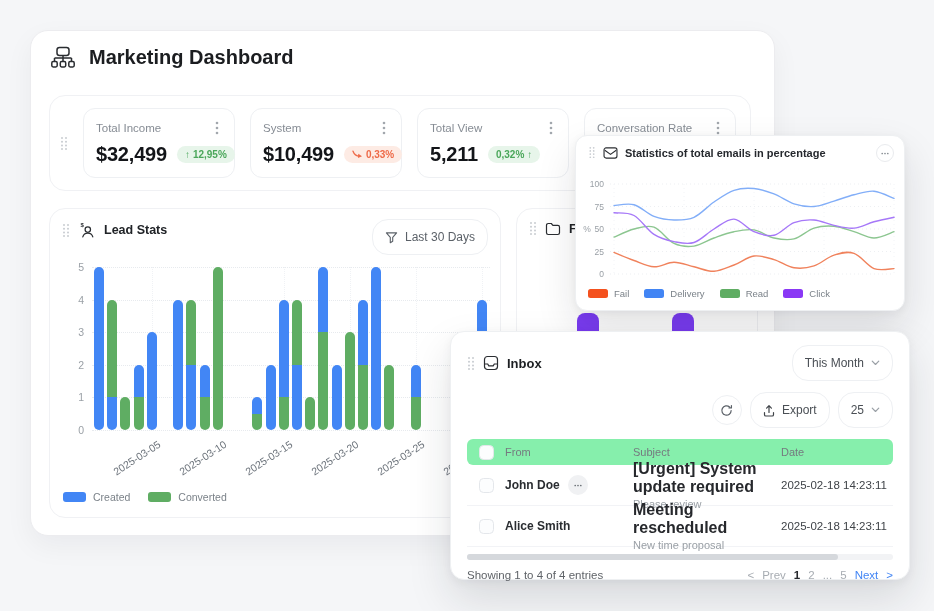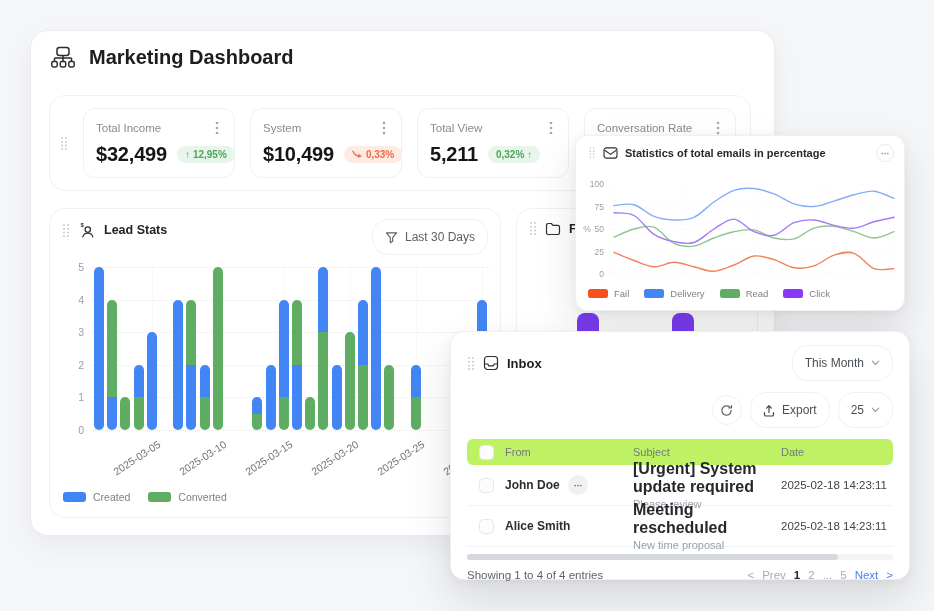--- a/index.html
+++ b/index.html
@@ -81,21 +81,21 @@
   .inbox-title-wrap { display: flex; gap: 8px; align-items: center; }
   .inbox-title { font-size: 13px; font-weight: 700; color: #1c1f22; }
   .toolbar { display: flex; justify-content: flex-end; align-items: center; gap: 8px; margin-top: 11px; }
   .icon-btn { width: 30px; height: 30px; border: 1px solid #eef0f3; border-radius: 50%; background: #fff;
     display: flex; align-items: center; justify-content: center; cursor: pointer; }
   .search-box { width: 136px; height: 30px; border: 1px solid #eef0f3; border-radius: 16px; display: flex; align-items: center; gap: 7px; padding: 0 11px; }
   .search-box input { border: 0; outline: 0; width: 92px; font-size: 12px; color: #3f4348; background: transparent;
     font-family: "Liberation Sans", "DejaVu Sans", sans-serif; }
   .search-box input::placeholder { color: #b9bec5; }
   .tbl { margin-top: 11px; }
-  .tbl-head { height: 26px; background: #bef264; border-radius: 6px; display: flex; align-items: center; font-size: 11px; color: #75797f; }
+  .tbl-head { height: 26px; background: #86efac; border-radius: 6px; display: flex; align-items: center; font-size: 11px; color: #75797f; }
   .tbl-row { height: 41px; display: flex; align-items: center; border-bottom: 1px solid #f2f3f6; }
   .cell-check { width: 38px; display: flex; justify-content: center; }
   .checkbox { width: 15px; height: 15px; border: 1.5px solid #e4e7eb; border-radius: 4.5px; background: #fcfdfe; cursor: pointer; }
   .cell-from { width: 128px; font-size: 12px; font-weight: 600; color: #2a2d31; display: flex; align-items: center; gap: 8px; }
   .cell-subject { flex: 1; }
   .subject-main { font-size: 16px; font-weight: 700; color: #26282c; }
   .subject-sub { font-size: 11px; color: #9aa0a6; margin-top: 2px; }
   .cell-date { width: 112px; font-size: 11.5px; color: #3f4348; }
   .row-menu-chip { width: 20px; height: 20px; border-radius: 50%; background: #f0f1f3; display: inline-flex;
     align-items: center; justify-content: center; cursor: pointer; flex: none; }

